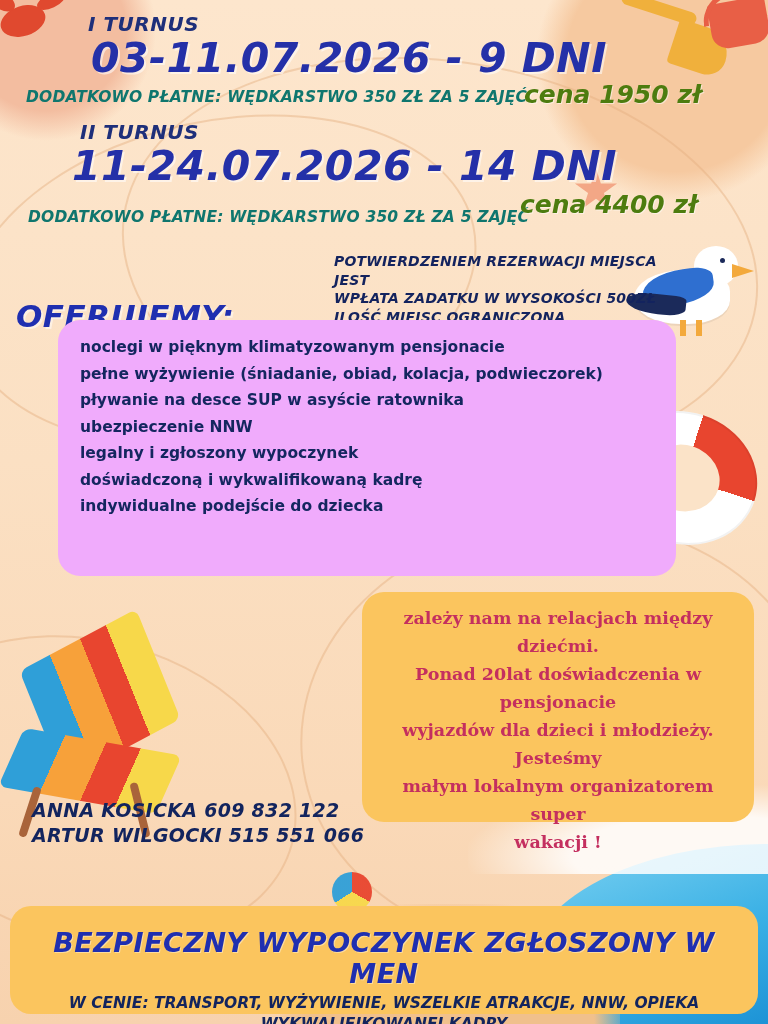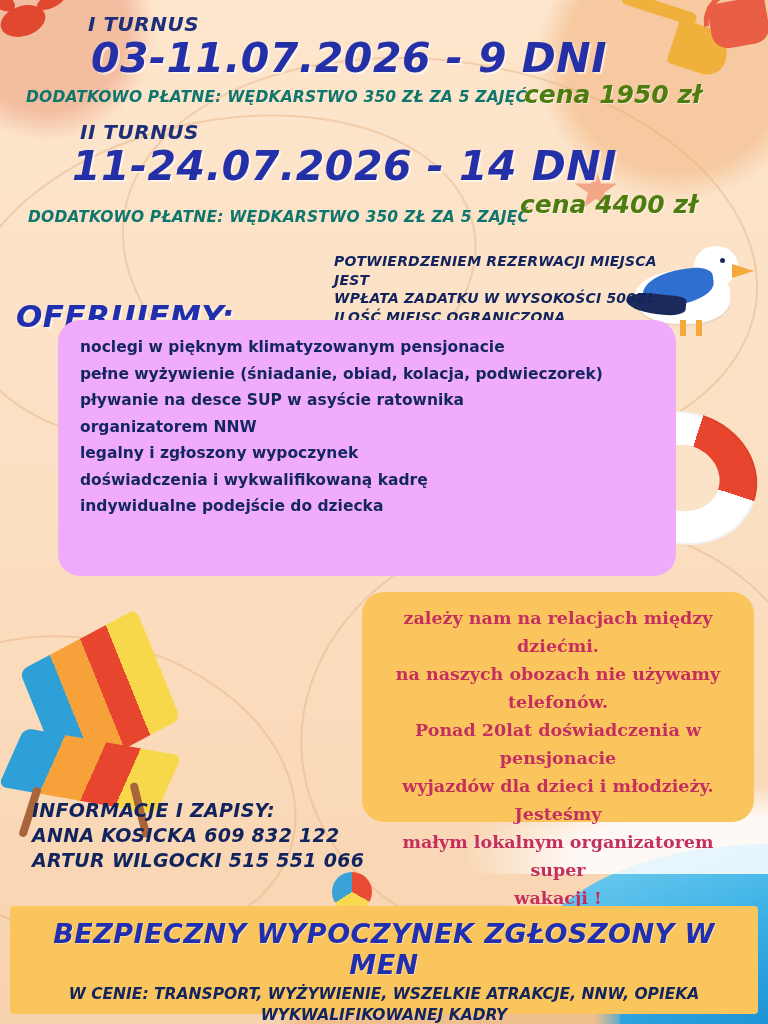--- a/index.html
+++ b/index.html
@@ -247,22 +247,22 @@
     font-weight: 700; font-style: italic;
     color: #12245e;
     font-size: 19px; line-height: 25px;
     letter-spacing: .3px;
   }
   .contact .lead { color: #12245e; }
 
   .footer-box {
     position: absolute; left: 10px; top: 906px; width: 748px; height: 108px;
     background: #fbc55e;
-    border-radius: 4px;
-    padding: 10px 8px;
+    border-radius: 21px;
+    padding: 19px 8px;
     text-align: center;
   }
   .footer-title {
     font-family: "DejaVu Sans", sans-serif;
     font-weight: 700; font-style: italic;
     color: #1f2fb0; font-size: 27px; letter-spacing: .5px;
     text-shadow: 1px 1px 0 rgba(255,255,255,.4);
     margin: 2px 0 4px;
   }
   .footer-sub {
@@ -336,38 +336,36 @@
     <div>WPŁATA ZADATKU W WYSOKOŚCI 500ZŁ</div>
     <div>ILOŚĆ MIEJSC OGRANICZONA</div>
   </div>
 
   <div class="offer-title">OFERUJEMY:</div>
   <div class="offer-box">
     <ul class="offer-list">
       <li>noclegi w pięknym klimatyzowanym pensjonacie</li>
       <li>pełne wyżywienie (śniadanie, obiad, kolacja, podwieczorek)</li>
       <li>pływanie na desce SUP w asyście ratownika</li>
-      <li>organizatorem NNW</li>
+      <li>ubezpieczenie NNW</li>
       <li>legalny i zgłoszony wypoczynek</li>
-      <li>doświadczenia i wykwalifikowaną kadrę</li>
+      <li>doświadczoną i wykwalifikowaną kadrę</li>
       <li>indywidualne podejście do dziecka</li>
     </ul>
   </div>
 
   <div class="highlight-box">
     <p>zależy nam na relacjach między dziećmi.</p>
-    <p>na naszych obozach nie używamy telefonów.</p>
     <p>Ponad 20lat doświadczenia w pensjonacie</p>
     <p>wyjazdów dla dzieci i młodzieży. Jesteśmy</p>
     <p>małym lokalnym organizatorem super</p>
     <p>wakacji !</p>
   </div>
 
   <div class="contact">
-    <div class="lead">INFORMACJE I ZAPISY:</div>
     <div>ANNA KOSICKA 609 832 122</div>
     <div>ARTUR WILGOCKI 515 551 066</div>
   </div>
 
   <div class="footer-box">
     <div class="footer-title">BEZPIECZNY WYPOCZYNEK ZGŁOSZONY W MEN</div>
     <p class="footer-sub">W CENIE: TRANSPORT, WYŻYWIENIE, WSZELKIE ATRAKCJE, NNW, OPIEKA WYKWALIFIKOWANEJ KADRY</p>
 
   </div>
 

